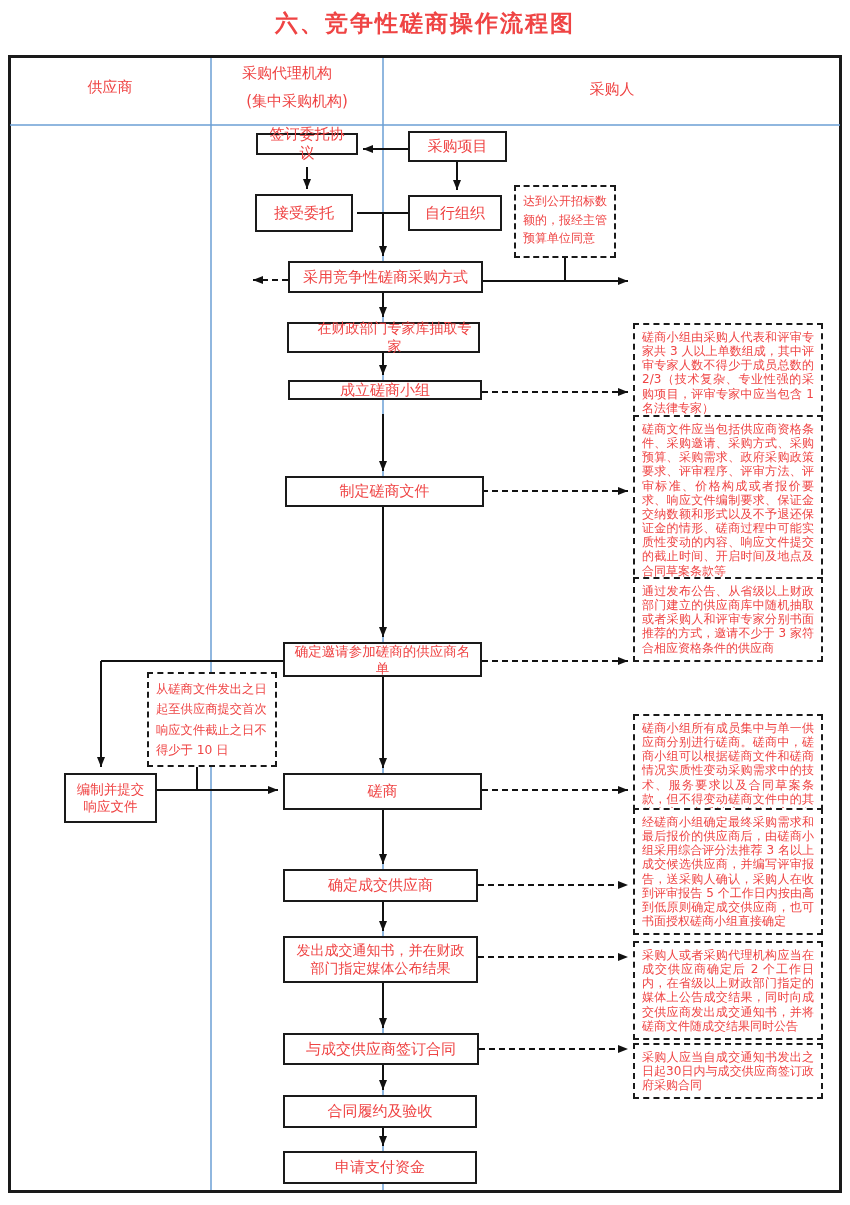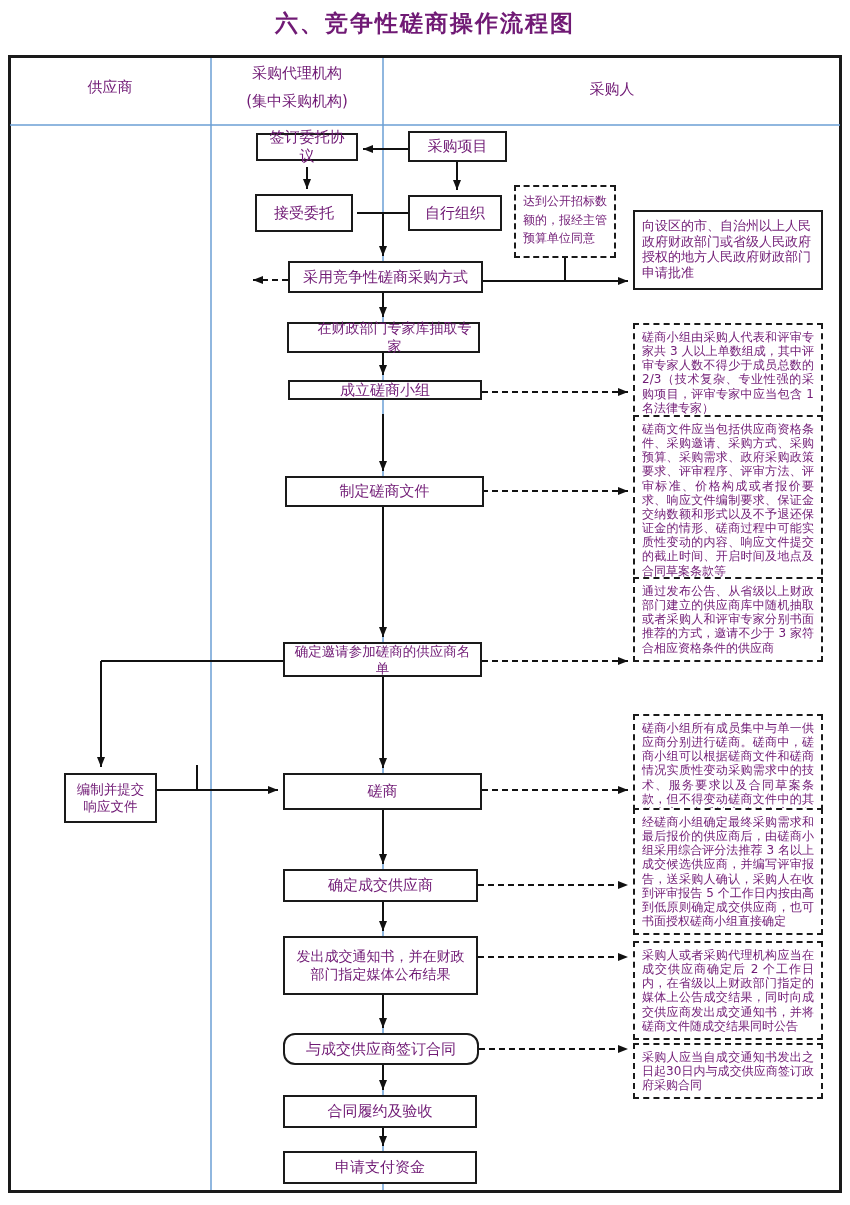--- a/index.html
+++ b/index.html
@@ -1,18 +1,18 @@
 <!DOCTYPE html>
 <html><head>
 <meta charset="utf-8">
 <style>
   html,body{margin:0;padding:0;background:#fff;}
   .canvas{
     position:relative;width:850px;height:1205px;background:#fff;overflow:hidden;
-    font-family:"DejaVu Sans","Liberation Sans",sans-serif;color:#701a75;
+    font-family:"DejaVu Sans","Liberation Sans",sans-serif;color:#ef4444;
   }
   .title{
     position:absolute;left:0;top:8px;width:100%;text-align:center;
     font-size:23px;font-weight:bold;letter-spacing:2px;
   }
   .frame{
     position:absolute;left:8px;top:55px;width:834px;height:1138px;
     border:3px solid #1a1a1a;box-sizing:border-box;background:transparent;z-index:0;
   }
   svg.lines{position:absolute;left:0;top:0;z-index:1;}
@@ -92,49 +92,49 @@
       <line x1="482" y1="491" x2="628" y2="491" marker-end="url(#ah)"></line>
       <line x1="482" y1="661" x2="628" y2="661" marker-end="url(#ah)"></line>
       <line x1="482" y1="790" x2="628" y2="790" marker-end="url(#ah)"></line>
       <line x1="478" y1="885" x2="628" y2="885" marker-end="url(#ah)"></line>
       <line x1="478" y1="957" x2="628" y2="957" marker-end="url(#ah)"></line>
       <line x1="479" y1="1049" x2="628" y2="1049" marker-end="url(#ah)"></line>
     </g>
   </svg>
 
   <div class="lane-label" style="left:110px;top:78px;">供应商</div>
-  <div class="lane-label" style="left:297px;top:64px;">采购代理机构</div>
+  <div class="lane-label" style="left:287px;top:64px;">采购代理机构</div>
   <div class="lane-label" style="left:297px;top:92px;">(集中采购机构)</div>
   <div class="lane-label" style="left:612px;top:80px;">采购人</div>
 
-  <div class="fbox" style="left:256px;top:133px;width:102px;height:28px;">签订委托协议</div>
+  <div class="fbox" style="left:256px;top:133px;width:102px;height:22px;">签订委托协议</div>
   <div class="fbox" style="left:408px;top:131px;width:99px;height:31px;">采购项目</div>
   <div class="fbox" style="left:255px;top:194px;width:98px;height:38px;">接受委托</div>
   <div class="fbox" style="left:408px;top:195px;width:94px;height:36px;">自行组织</div>
   <div class="fbox" style="left:288px;top:261px;width:195px;height:32px;">采用竞争性磋商采购方式</div>
   <div class="fbox" style="left:287px;top:322px;width:193px;height:31px;font-size:14px;padding-left:28px;">在财政部门专家库抽取专家</div>
   <div class="fbox" style="left:288px;top:380px;width:194px;height:20px;">成立磋商小组</div>
   <div class="fbox" style="left:285px;top:476px;width:199px;height:31px;">制定磋商文件</div>
   <div class="fbox" style="left:283px;top:642px;width:199px;height:35px;font-size:13.5px;">确定邀请参加磋商的供应商名单</div>
   <div class="fbox small" style="left:64px;top:773px;width:93px;height:50px;">
     <div>编制并提交</div>
     <div>响应文件</div>
   </div>
   <div class="fbox" style="left:283px;top:773px;width:199px;height:37px;">磋商</div>
   <div class="fbox" style="left:283px;top:869px;width:195px;height:33px;">确定成交供应商</div>
-  <div class="fbox" style="left:283px;top:936px;width:195px;height:59px;font-size:14px;">发出成交通知书，并在财政部门指定媒体公布结果</div>
-  <div class="fbox" style="left:283px;top:1033px;width:196px;height:32px;border-radius:12px;">与成交供应商签订合同</div>
+  <div class="fbox" style="left:283px;top:936px;width:195px;height:47px;font-size:14px;">发出成交通知书，并在财政部门指定媒体公布结果</div>
+  <div class="fbox" style="left:283px;top:1033px;width:196px;height:32px;">与成交供应商签订合同</div>
   <div class="fbox" style="left:283px;top:1095px;width:194px;height:33px;">合同履约及验收</div>
   <div class="fbox" style="left:283px;top:1151px;width:194px;height:33px;">申请支付资金</div>
 
 
   <div class="note loose" style="left:514px;top:185px;width:102px;min-height:73px;">达到公开招标数额的，报经主管预算单位同意</div>
 
-  <div class="solidnote" style="left:633px;top:210px;width:190px;min-height:80px;">向设区的市、自治州以上人民政府财政部门或省级人民政府授权的地方人民政府财政部门申请批准</div>
 
+  <div class="note loose" style="left:147px;top:672px;width:130px;min-height:93px;line-height:1.65;font-size:12.3px;">从磋商文件发出之日起至供应商提交首次响应文件截止之日不得少于 10 日</div>
 
   <div class="note" style="left:633px;top:323px;width:190px;min-height:77px;">磋商小组由采购人代表和评审专家共 3 人以上单数组成，其中评审专家人数不得少于成员总数的 2/3（技术复杂、专业性强的采购项目，评审专家中应当包含 1 名法律专家）</div>
   <div class="note" style="left:633px;top:415px;width:190px;min-height:145px;">磋商文件应当包括供应商资格条件、采购邀请、采购方式、采购预算、采购需求、政府采购政策要求、评审程序、评审方法、评审标准、价格构成或者报价要求、响应文件编制要求、保证金交纳数额和形式以及不予退还保证金的情形、磋商过程中可能实质性变动的内容、响应文件提交的截止时间、开启时间及地点及合同草案条款等</div>
   <div class="note" style="left:633px;top:577px;width:190px;min-height:78px;">通过发布公告、从省级以上财政部门建立的供应商库中随机抽取或者采购人和评审专家分别书面推荐的方式，邀请不少于 3 家符合相应资格条件的供应商</div>
   <div class="note" style="left:633px;top:714px;width:190px;min-height:105px;">磋商小组所有成员集中与单一供应商分别进行磋商。磋商中，磋商小组可以根据磋商文件和磋商情况实质性变动采购需求中的技术、服务要求以及合同草案条款，但不得变动磋商文件中的其他内容。实质性变动的内容，须经采购人代表确认</div>
   <div class="note" style="left:633px;top:808px;width:190px;min-height:120px;">经磋商小组确定最终采购需求和最后报价的供应商后，由磋商小组采用综合评分法推荐 3 名以上成交候选供应商，并编写评审报告，送采购人确认，采购人在收到评审报告 5 个工作日内按由高到低原则确定成交供应商，也可书面授权磋商小组直接确定</div>
   <div class="note" style="left:633px;top:941px;width:190px;min-height:92px;">采购人或者采购代理机构应当在成交供应商确定后 2 个工作日内，在省级以上财政部门指定的媒体上公告成交结果，同时向成交供应商发出成交通知书，并将磋商文件随成交结果同时公告</div>
   <div class="note" style="left:633px;top:1043px;width:190px;min-height:54px;">采购人应当自成交通知书发出之日起30日内与成交供应商签订政府采购合同</div>
 
 </div>

